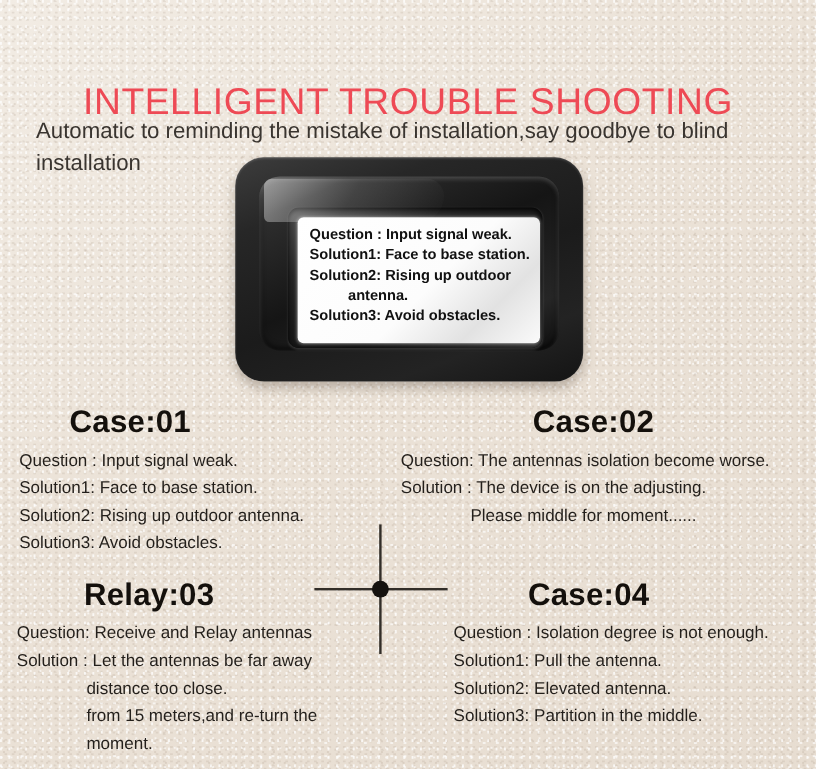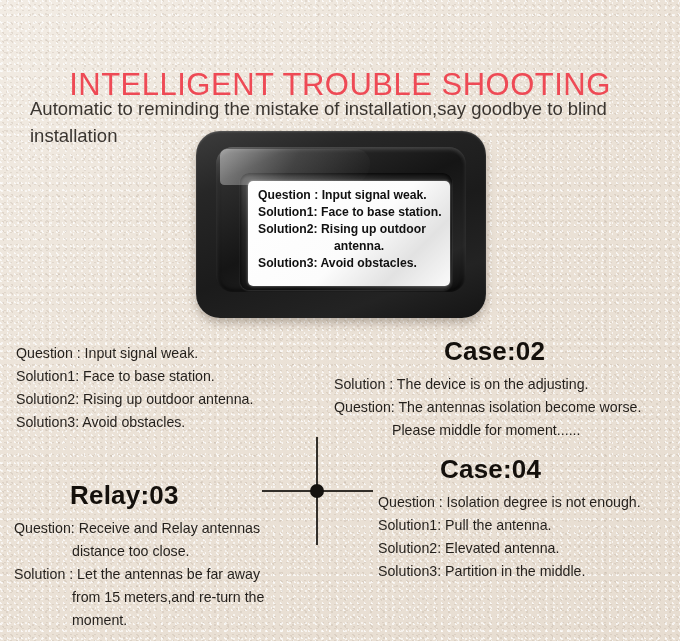--- a/index.html
+++ b/index.html
@@ -118,21 +118,20 @@
   .lcd-line {
     font-size: 12.2px;
     line-height: 17px;
     color: #111111;
     font-weight: 600;
     white-space: nowrap;
     padding-left: 10px;
   }
   .lcd-line.indent {
     padding-left: 42px;
-    margin-left: 44px;
   }
 
   
   .case {
     position: absolute;
   }
   .case-title {
     font-size: 26px;
     font-weight: bold;
     color: #14100c;
@@ -150,21 +149,21 @@
     white-space: nowrap;
   }
   .case-line.ind2 { padding-left: 58px; }
 
   #case-01 { left: 16px;  top: 336px; width: 310px; }
   #case-01 .case-title { padding-left: 42px; }
   #case-02 { left: 334px; top: 336px; width: 345px; }
   #case-02 .case-title { padding-left: 110px; }
   #case-03 { left: 14px;  top: 480px; width: 310px; }
   #case-03 .case-title { padding-left: 56px; }
-  #case-04 { left: 378px; top: 454px; width: 300px; }
+  #case-04 { left: 378px; top: 480px; width: 300px; }
   #case-04 .case-title { padding-left: 62px; }
 
   
   .cross-h {
     position: absolute;
     left: 262px;
     top: 490px;
     width: 111px;
     height: 2px;
     background: #322e29;
@@ -202,43 +201,44 @@
         <div class="lcd-line">Question : Input signal weak.</div>
         <div class="lcd-line">Solution1: Face to base station.</div>
         <div class="lcd-line">Solution2: Rising up outdoor</div>
         <div class="lcd-line indent">antenna.</div>
         <div class="lcd-line">Solution3: Avoid obstacles.</div>
       </div>
     <div class="device-gloss"></div>
   </div>
 
   <div class="case" id="case-01">
+    <div class="case-title">Case:01</div>
     <div class="case-body" id="case-body-01">
         <div class="case-line">Question : Input signal weak.</div>
         <div class="case-line">Solution1: Face to base station.</div>
         <div class="case-line">Solution2: Rising up outdoor antenna.</div>
         <div class="case-line">Solution3: Avoid obstacles.</div>
       </div>
   </div>
 
   <div class="case" id="case-02">
     <div class="case-title">Case:02</div>
     <div class="case-body" id="case-body-02">
+        <div class="case-line">Question: The antennas isolation become worse.</div>
         <div class="case-line">Solution : The device is on the adjusting.</div>
-        <div class="case-line">Question: The antennas isolation become worse.</div>
         <div class="case-line ind2">Please middle for moment......</div>
       </div>
   </div>
 
   <div class="case" id="case-03">
     <div class="case-title">Relay:03</div>
     <div class="case-body" id="case-body-03">
         <div class="case-line">Question: Receive and Relay antennas</div>
+        <div class="case-line">Solution : Let the antennas be far away</div>
         <div class="case-line ind2">distance too close.</div>
-        <div class="case-line">Solution : Let the antennas be far away</div>
         <div class="case-line ind2">from 15 meters,and re-turn the</div>
         <div class="case-line ind2">moment.</div>
       </div>
   </div>
 
   <div class="case" id="case-04">
     <div class="case-title">Case:04</div>
     <div class="case-body" id="case-body-04">
         <div class="case-line">Question :  Isolation degree is not enough.</div>
         <div class="case-line">Solution1:  Pull the antenna.</div>

